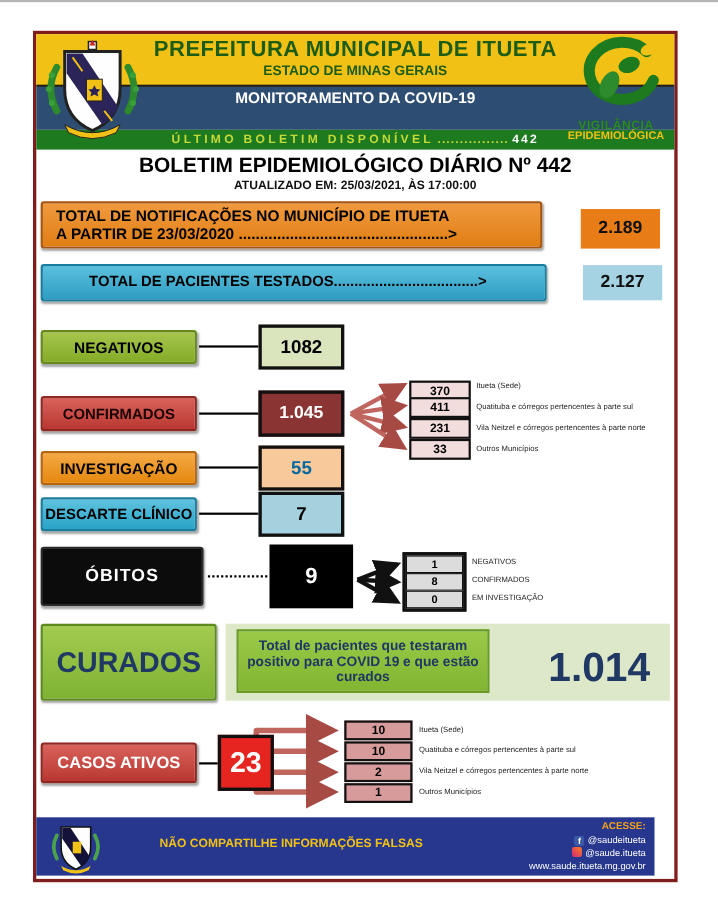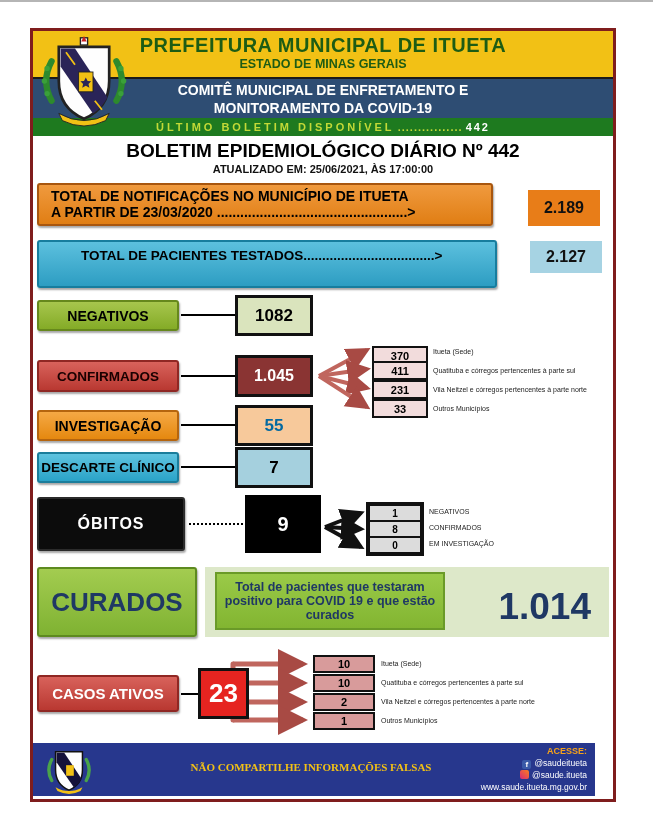--- a/index.html
+++ b/index.html
@@ -25,21 +25,21 @@
   .vigi .t1{color:#2d8a2d;font-weight:bold;font-size:11px;letter-spacing:.5px;margin-top:-4px;text-shadow:0 0 1px #145214;}
   .vigi .t2{color:#f2c115;font-weight:bold;font-size:10px;margin-top:-2px;}
 
   
   .title{position:absolute;left:0;top:109px;width:100%;text-align:center;color:#000;font-weight:bold;font-size:19px;}
   .subtitle{position:absolute;left:0;top:132px;width:100%;text-align:center;color:#111;font-size:11px;font-weight:bold;}
 
   
   .notif-bar{position:absolute;left:4px;top:152px;width:456px;height:43px;background:linear-gradient(#f09a3e,#e07e14);border:2px solid #a8560e;border-radius:3px;box-sizing:border-box;color:#000;font-weight:bold;font-size:14px;padding:3px 0 0 12px;box-shadow:1px 2px 2px rgba(0,0,0,.35);}
   .notif-v{position:absolute;left:495px;top:159px;width:72px;height:36px;background:#e87d18;color:#111;font-weight:bold;font-size:16px;display:flex;align-items:center;justify-content:center;}
-  .tested-bar{position:absolute;left:4px;top:209px;width:460px;height:48px;background:linear-gradient(#5cc0de,#2d9dc2);border:2px solid #177d9e;border-radius:3px;box-sizing:border-box;color:#000;font-weight:bold;font-size:13.5px;padding:6px 0 0 42px;box-shadow:1px 2px 2px rgba(0,0,0,.35);}
+  .tested-bar{position:absolute;left:4px;top:209px;width:460px;height:34px;background:linear-gradient(#5cc0de,#2d9dc2);border:2px solid #177d9e;border-radius:3px;box-sizing:border-box;color:#000;font-weight:bold;font-size:13.5px;padding:6px 0 0 42px;box-shadow:1px 2px 2px rgba(0,0,0,.35);}
   .tested-v{position:absolute;left:497px;top:210px;width:72px;height:32px;background:#a6d3e3;color:#111;font-weight:bold;font-size:16px;display:flex;align-items:center;justify-content:center;}
 
   
   .rowbar{position:absolute;left:4px;width:142px;box-sizing:border-box;border-radius:3px;display:flex;align-items:center;justify-content:center;font-weight:bold;box-shadow:1px 2px 2px rgba(0,0,0,.35);}
   .bar-neg{top:269px;height:31px;background:linear-gradient(#a7c64d,#84ab27);border:2px solid #66881c;color:#000;font-size:14px;}
   .bar-conf{top:329px;height:32px;background:linear-gradient(#d8625b,#b93831);border:2px solid #8f2723;color:#1a0000;font-size:13.5px;}
   .bar-inv{top:379px;height:31px;background:linear-gradient(#f5a945,#e5880f);border:2px solid #b5650e;color:#000;font-size:14px;}
   .bar-desc{top:421px;height:31px;background:linear-gradient(#5fc3df,#2aa3c8);border:2px solid #1b7d9b;color:#000;font-size:13.5px;}
   .bar-obit{top:466px;height:54px;background:#0c0c0c;border:2px solid #2b2b2b;color:#fff;font-size:16px;letter-spacing:1px;width:148px;}
   .bar-cura{top:536px;height:70px;width:160px;background:linear-gradient(#a3cc50,#7fb232);border:2px solid #5d8a1f;color:#1f3864;font-size:26px;}
@@ -65,21 +65,21 @@
   .obit-group{position:absolute;left:333px;top:471px;width:58px;height:54px;border:3px solid #111;box-sizing:border-box;background:#111;}
   .mb-gray{background:#dcdcdc;border:1px solid #111;box-sizing:border-box;width:100%;height:16px;display:flex;align-items:center;justify-content:center;font-weight:bold;font-size:10px;}
 
   
   .cura-panel{position:absolute;left:172px;top:536px;width:404px;height:70px;background:#dde8c9;}
   .cura-desc{position:absolute;left:10px;top:5px;width:230px;height:58px;background:linear-gradient(#9aca48,#82b531);border:2px solid #6a9a28;box-sizing:border-box;color:#1f3864;font-weight:bold;font-size:12.5px;text-align:center;display:flex;align-items:center;justify-content:center;padding:12px 6px;}
   .cura-val{position:absolute;right:18px;top:0;height:80px;display:flex;align-items:center;color:#1f3864;font-weight:bold;font-size:37px;}
 
   
   .footer{position:absolute;left:0;top:712px;width:562px;height:53px;background:#27378d;}
-  .foot-msg{position:absolute;left:128px;top:18px;width:300px;text-align:center;color:#f2c115;font-weight:bold;font-size:11px;font-family:Liberation Serif, serif;}
+  .foot-msg{position:absolute;left:112px;top:18px;width:300px;text-align:left;color:#f2c115;font-weight:bold;font-size:11px;}
   .foot-right{position:absolute;right:8px;top:2px;text-align:right;color:#fff;font-size:8.5px;line-height:12px;}
   .foot-right .acc{color:#f5a21a;font-weight:bold;font-size:9px;}
   .ficon{display:inline-block;width:9px;height:9px;vertical-align:-1px;margin-right:3px;border-radius:2px;}
   .fb{background:#3a5aa8;color:#fff;font-weight:bold;font-size:8px;line-height:9px;text-align:center;}
   .ig{background:linear-gradient(45deg,#d62976,#fa7e1e);}
   .crest-sm{position:absolute;left:12px;top:2px;width:48px;height:50px;}
   svg.arrows{position:absolute;overflow:visible;}
 </style>
 </head>
 <body>
@@ -87,21 +87,20 @@
 <div class="canvas">
   <div class="topline"></div>
 
   <div class="frame">
 
     <div class="band-yellow">
       <div class="muni">PREFEITURA MUNICIPAL DE ITUETA</div>
       <div class="state">ESTADO DE MINAS GERAIS</div>
     </div>
     <div class="band-blue">
-      <div class="com1">COMITÊ MUNICIPAL DE ENFRETAMENTO E</div>
       <div class="com2">MONITORAMENTO DA COVID-19</div>
     </div>
     <div class="band-green">
       <span class="lbl">ÚLTIMO BOLETIM DISPONÍVEL</span>
       <span class="dots">................</span>
       <span class="num">442</span>
     </div>
 
     <div class="crest">
       <svg viewBox="0 0 100 104" width="90" height="94">
@@ -117,23 +116,33 @@
         <path d="M50,2 L53,8 L47,8 Z" fill="#c22"></path>
         <path d="M22,14 L78,14 L78,52 Q78,82 50,94 Q22,82 22,52 Z" fill="#fefefe" stroke="#222" stroke-width="3"></path>
         <path d="M24,16 L40,16 L76,70 Q70,82 60,88 L24,36 Z" fill="#2a2458"></path>
         <rect x="44" y="42" width="16" height="22" fill="#f2c115" stroke="#222" stroke-width="1"></rect>
         <path d="M52,48 l2,4 4,.4 -3,3 1,4 -4,-2 -4,2 1,-4 -3,-3 4,-.4 Z" fill="#2a2458"></path>
         <path d="M30,20 l10,14 M62,74 l8,10" stroke="#f2c115" stroke-width="2"></path>
         <path d="M22,88 Q50,104 78,88 L74,96 Q50,108 26,96 Z" fill="#f2c115" stroke="#222" stroke-width="1"></path>
       </svg>
     </div>
 
+    <div class="vigi">
+      <svg viewBox="0 0 100 74" width="100" height="74">
+        <path d="M78,14 A30,26 0 1,0 84,40" stroke="#1e7a1f" stroke-width="10" fill="none" stroke-linecap="round"></path>
+        <ellipse cx="62" cy="26" rx="10" ry="7" fill="#1e7a1f" transform="rotate(-20 62 26)"></ellipse>
+        <ellipse cx="44" cy="44" rx="8" ry="13" fill="#2d8a2d" transform="rotate(25 44 44)"></ellipse>
+        <ellipse cx="80" cy="12" rx="8" ry="5" fill="#f2c115" transform="rotate(-20 80 12)"></ellipse>
+      </svg>
+      <div class="t1">VIGILÂNCIA</div>
+      <div class="t2">EPIDEMIOLÓGICA</div>
+    </div>
 
     <div class="title">BOLETIM EPIDEMIOLÓGICO DIÁRIO Nº 442</div>
-    <div class="subtitle">ATUALIZADO EM: 25/06/2021, ÀS 17:00:00</div>
+    <div class="subtitle">ATUALIZADO EM: 25/03/2021, ÀS 17:00:00</div>
 
     <div class="notif-bar">
       <div>TOTAL DE NOTIFICAÇÕES NO MUNICÍPIO DE ITUETA</div>
       <div>A PARTIR DE 23/03/2020 .................................................&gt;</div>
     </div>
     <div class="notif-v">2.189</div>
 
     <div class="tested-bar">TOTAL DE PACIENTES TESTADOS...................................&gt;</div>
     <div class="tested-v">2.127</div>
 

